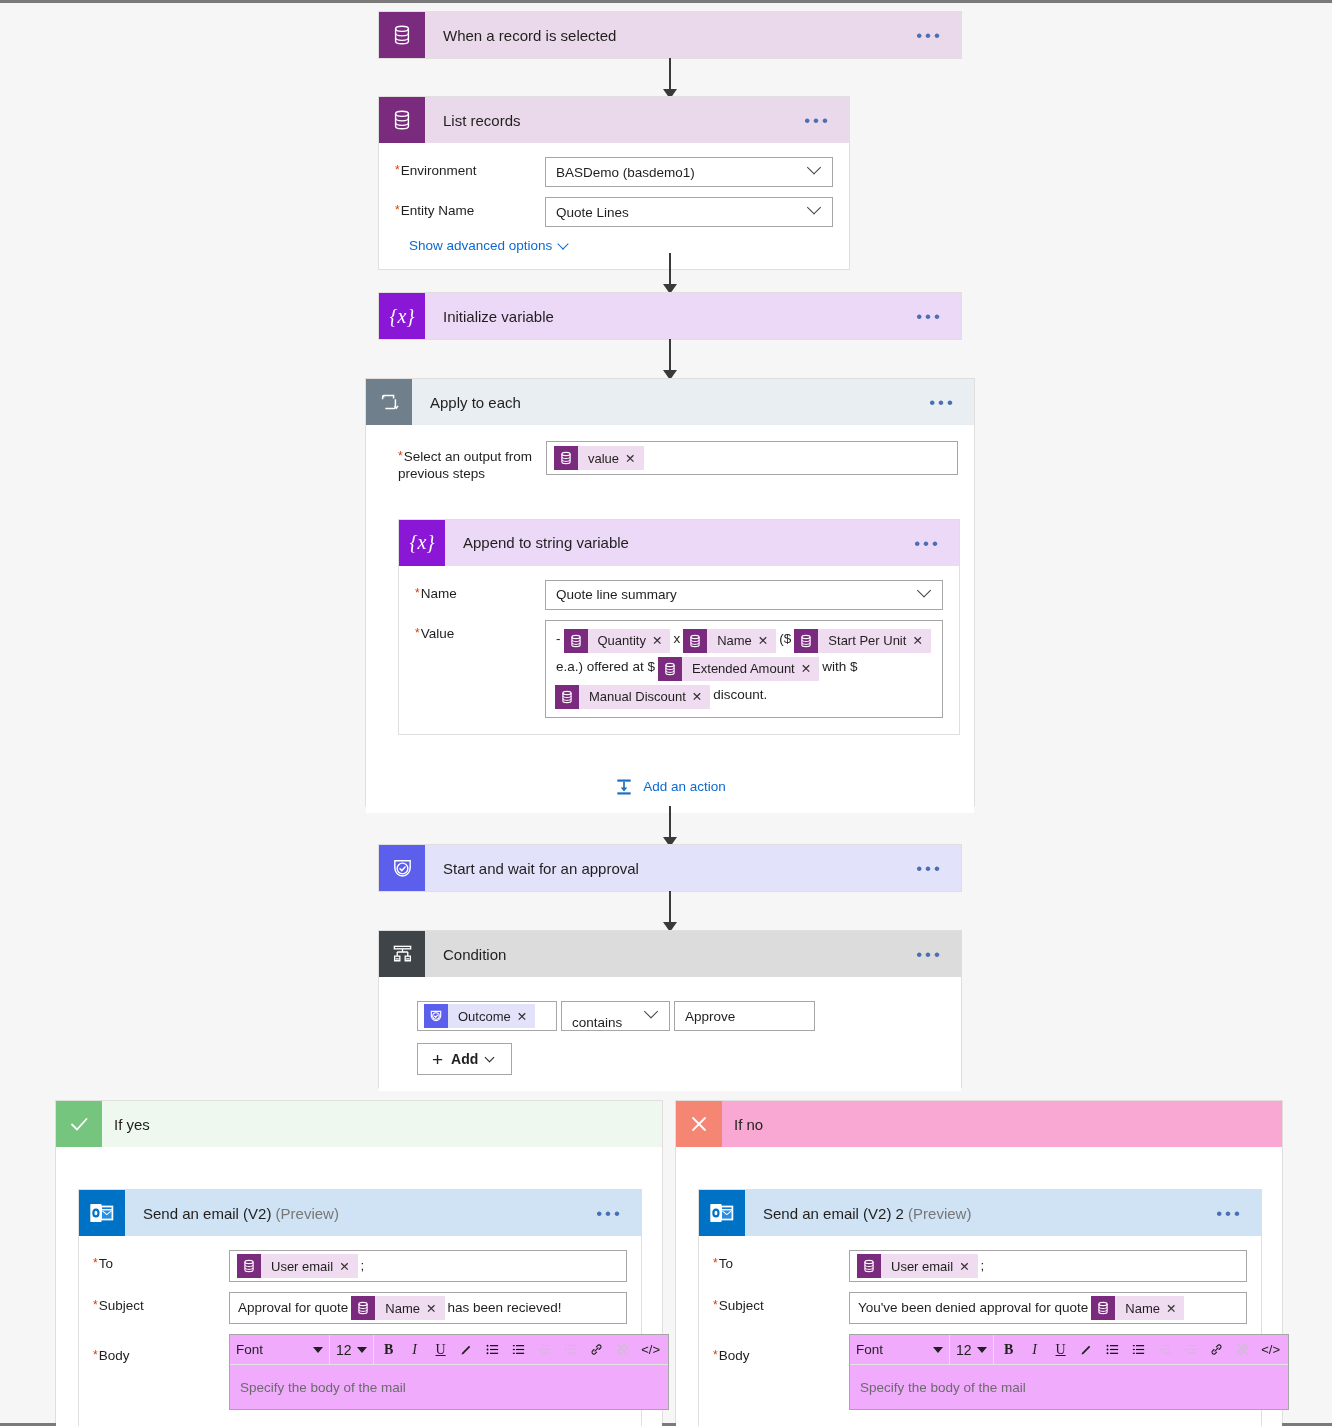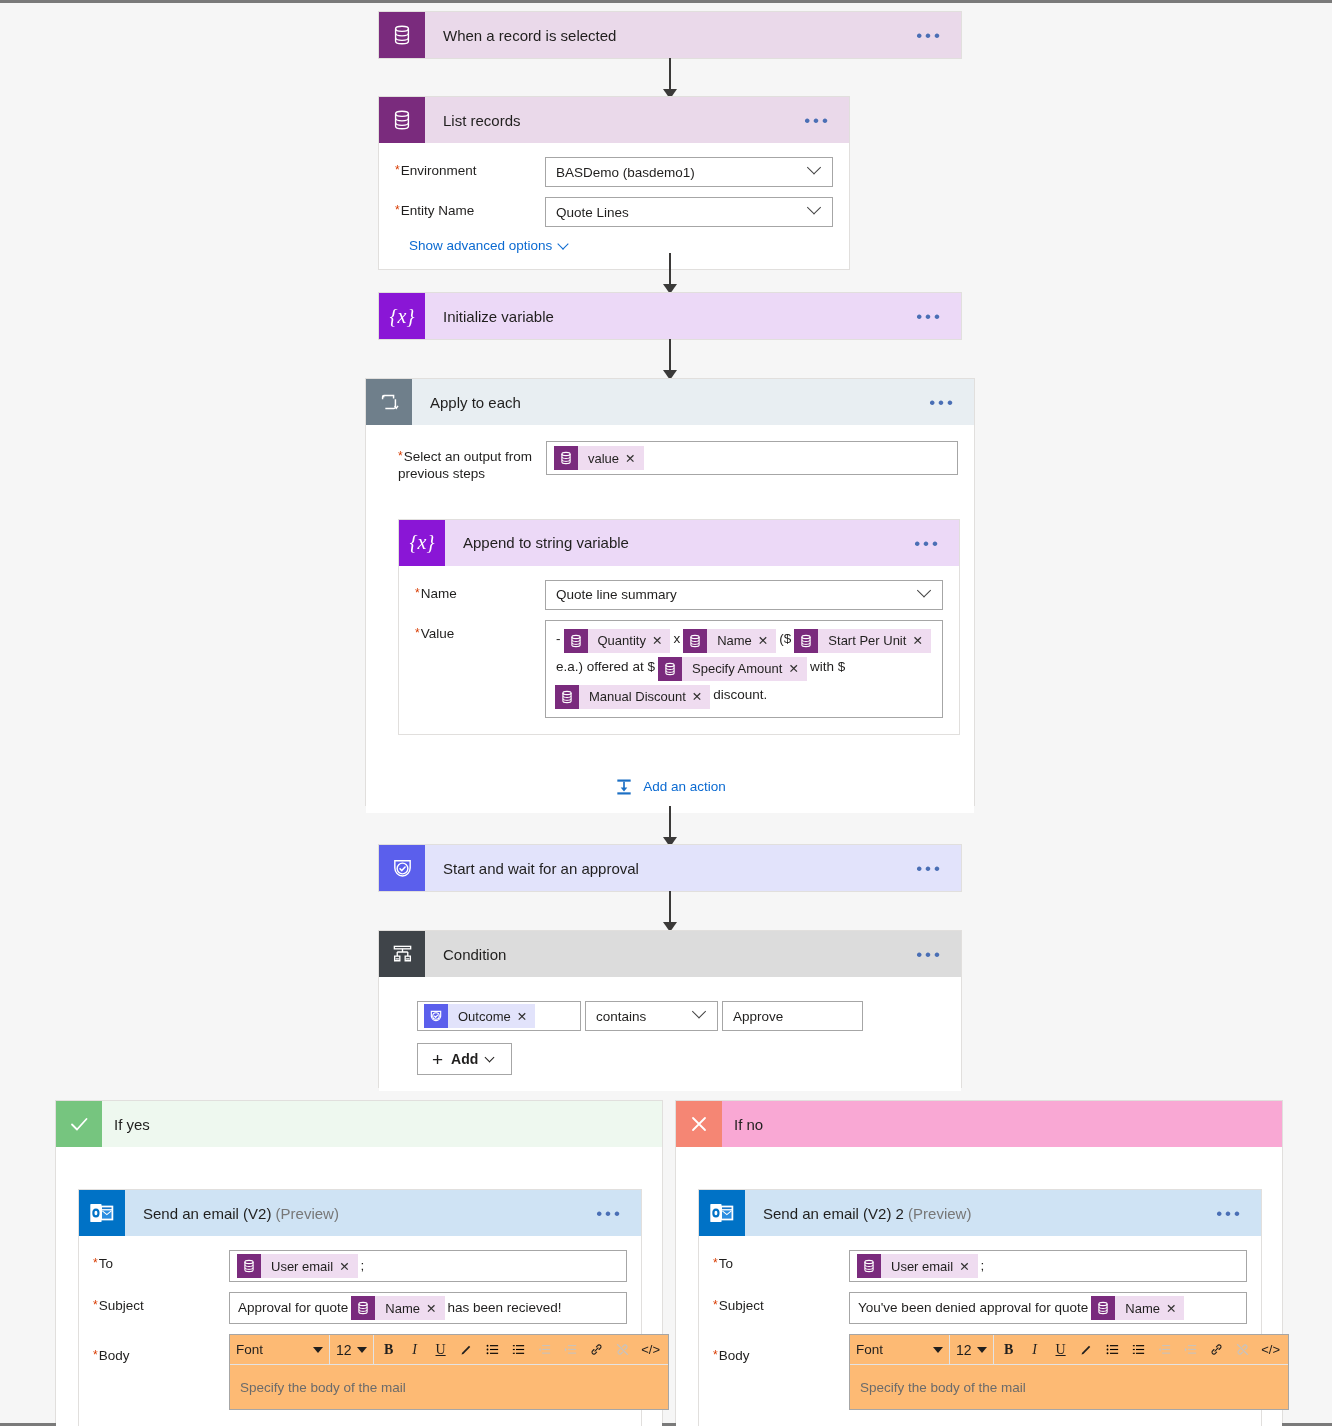--- a/index.html
+++ b/index.html
@@ -119,21 +119,21 @@
   .branch { position:absolute; background:#fff; border:1px solid #e1dfdd; }
   .branch-head { display:flex; align-items:center; height:46px; }
   .branch-head .bico { width:46px; height:46px; flex:0 0 46px; display:flex; align-items:center; justify-content:center; }
   .branch-head .blabel { padding-left:12px; font-size:15px; }
   .yes-head { background:#eef8ef; }
   .yes-ico { background:#76c57f; }
   .no-head { background:#f9a8d4; }
   .no-ico { background:#f58674; }
 
   
-  .rtbox { border:1px solid #a6a6a6; background:#fdba74; }
+  .rtbox { border:1px solid #a6a6a6; background:#f0abfc; }
   .rtbar { display:flex; align-items:center; height:30px; border-bottom:1px solid #e3e3e3; }
   .rtgrp { display:flex; align-items:center; height:30px; border-right:1px solid #e3e3e3; padding:0 6px; }
   .rtgrp:last-child { border-right:none; }
   .rtfont { width:100px; justify-content:space-between; font-size:13.5px; color:#201f1e; }
   .caret { width:0;height:0;border-left:5px solid transparent;border-right:5px solid transparent;border-top:6px solid #201f1e; }
   .rtbtn { width:26px; height:26px; display:flex; align-items:center; justify-content:center; font-size:14px; cursor:pointer; color:#201f1e; }
   .rtbtn.dis { color:#c3c3c3; }
   .rtbody { height:44px; display:flex; align-items:center; padding:0 10px; color:#6b6b6b; font-size:13.5px; }
 
   .add-btn {
@@ -329,21 +329,21 @@
                 <span class="plaintext">at $</span>
                 <span class="token">
                   <span class="tico">
                     <svg width="14" height="14" viewBox="0 0 24 24">
                       <ellipse cx="12" cy="5.2" rx="7" ry="2.8" fill="none" stroke="#fff" stroke-width="2"></ellipse>
                       <path d="M5 5.2v13.6c0 1.55 3.13 2.8 7 2.8s7-1.25 7-2.8V5.2" fill="none" stroke="#fff" stroke-width="2"></path>
                       <path d="M5 10.2c0 1.55 3.13 2.8 7 2.8s7-1.25 7-2.8" fill="none" stroke="#fff" stroke-width="1.7"></path>
                       <path d="M5 15c0 1.55 3.13 2.8 7 2.8s7-1.25 7-2.8" fill="none" stroke="#fff" stroke-width="1.7"></path>
                     </svg>
                   </span>
-                  <span class="tlabel">Specify Amount</span>
+                  <span class="tlabel">Extended Amount</span>
                   <span class="tx">✕</span>
                 </span>
                 <span class="plaintext">with $</span>
                 <span class="token">
                   <span class="tico">
                     <svg width="14" height="14" viewBox="0 0 24 24">
                       <ellipse cx="12" cy="5.2" rx="7" ry="2.8" fill="none" stroke="#fff" stroke-width="2"></ellipse>
                       <path d="M5 5.2v13.6c0 1.55 3.13 2.8 7 2.8s7-1.25 7-2.8V5.2" fill="none" stroke="#fff" stroke-width="2"></path>
                       <path d="M5 10.2c0 1.55 3.13 2.8 7 2.8s7-1.25 7-2.8" fill="none" stroke="#fff" stroke-width="1.7"></path>
                       <path d="M5 15c0 1.55 3.13 2.8 7 2.8s7-1.25 7-2.8" fill="none" stroke="#fff" stroke-width="1.7"></path>
@@ -401,34 +401,34 @@
           <path d="M3.8 13.7h5.4v4.8H3.8z" fill="none" stroke="#fff" stroke-width="1.4"></path>
           <path d="M14.8 13.7h5.4v4.8h-5.4z" fill="none" stroke="#fff" stroke-width="1.4"></path>
           <path d="M4.8 16.5h3.4M15.8 16.5h3.4" stroke="#fff" stroke-width="1.2"></path>
         </svg>
     </div>
     <div class="card-title">Condition</div>
     <div class="ellipsis">•••</div>
   </div>
   <div class="card-body" style="padding:24px 16px 16px 38px;">
     <div class="cond-row">
-      <div class="inputbox" style="width:164px;padding:0 5px;height:30px;">
+      <div class="inputbox" style="width:140px;padding:0 5px;height:30px;">
         <span class="token approval">
           <span class="tico">
             <svg width="14" height="14" viewBox="0 0 24 24">
                 <path d="M4 4h16v7.5a8.5 8.5 0 0 1-8 8.4 8.5 8.5 0 0 1-8-8.4z" fill="none" stroke="#fff" stroke-width="2"></path>
                 <circle cx="12" cy="12" r="5.6" fill="none" stroke="#fff" stroke-width="2"></circle>
                 <path d="M9.4 12.2l1.9 2 3.4-3.8" fill="none" stroke="#fff" stroke-width="2" stroke-linecap="round" stroke-linejoin="round"></path>
               </svg>
           </span>
           <span class="tlabel">Outcome</span>
           <span class="tx">✕</span>
         </span>
       </div>
-      <div class="inputbox" style="width:133px;">
+      <div class="inputbox" style="width:109px;align-items:flex-end;">
         <span>contains</span>
         <span class="chev"></span>
       </div>
       <div class="inputbox" style="width:141px;">
         <span>Approve</span>
       </div>
     </div>
     <div style="margin-top:12px;">
       <span class="add-btn">
         <span class="plus">+</span>

